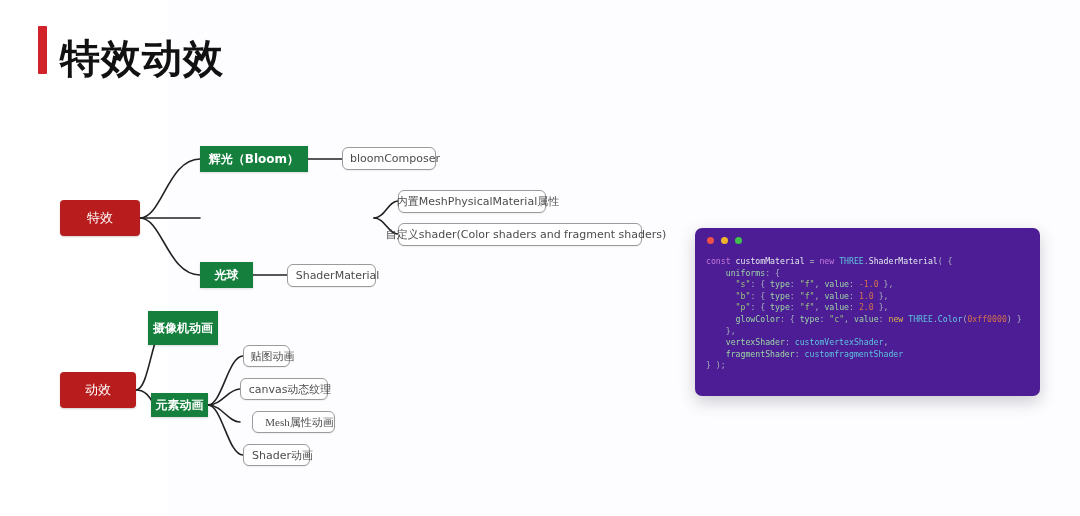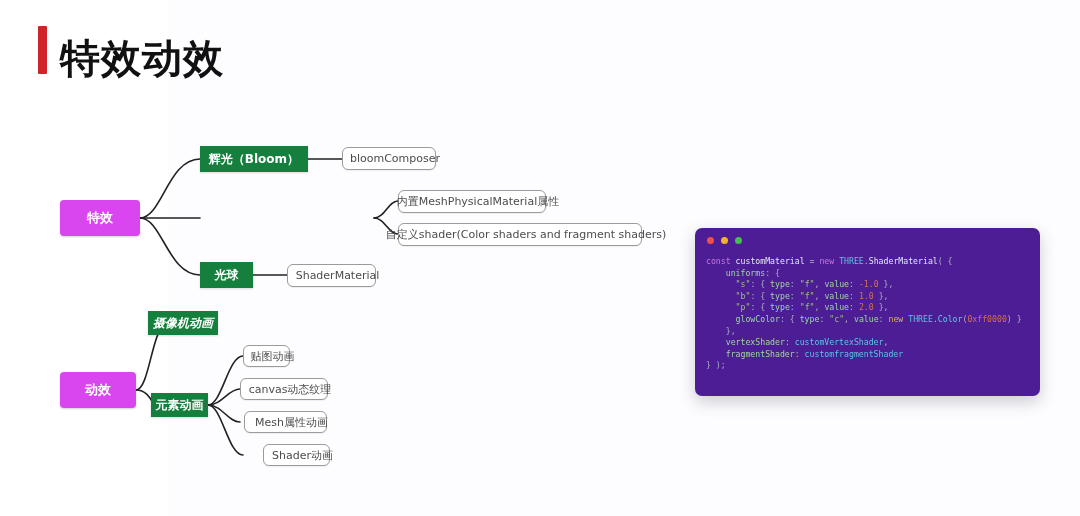--- a/index.html
+++ b/index.html
@@ -39,23 +39,23 @@
   .mm-svg{position:absolute;left:0;top:0;width:700px;height:516px;}
 
   .node{
     position:absolute;
     box-sizing:border-box;
     display:flex;align-items:center;justify-content:center;
     white-space:nowrap;
     font-family:"DejaVu Sans","Liberation Sans",sans-serif;
   }
   .node-root{
-    background:#d946ef;
+    background:#b91c1c;
     color:#ffffff;
-    font-size:13px;font-weight:bold;
+    font-size:13px;font-weight:normal;
     border-radius:4px;
     box-shadow:0 1px 2px rgba(0,0,0,.18);
   }
   .node-green{
     background:#15803d;
     color:#ffffff;
     font-size:12px;font-weight:bold;
     border-radius:0;
     box-shadow:0 1px 2px rgba(0,0,0,.15);
   }
@@ -141,27 +141,27 @@
     <div class="node node-green" style="left:200px;top:146px;width:108px;height:26px;">辉光（Bloom）</div>
     <div class="node node-green" style="left:200px;top:262px;width:53px;height:26px;">光球</div>
 
     <div class="node node-leaf" style="left:342px;top:147px;width:94px;height:23px;">bloomComposer</div>
     <div class="node node-leaf" style="left:398px;top:190px;width:148px;height:23px;">内置MeshPhysicalMaterial属性</div>
     <div class="node node-leaf" style="left:398px;top:223px;width:244px;height:23px;">自定义shader(Color shaders and fragment shaders)</div>
     <div class="node node-leaf" style="left:287px;top:264px;width:89px;height:23px;">ShaderMaterial</div>
 
     <div class="node node-root" style="left:60px;top:372px;width:76px;height:36px;">动效</div>
 
-    <div class="node node-green" style="left:148px;top:311px;width:70px;height:24px;font-style:italic;">摄像机动画</div>
+    <div class="node node-green" style="left:148px;top:311px;width:70px;height:34px;">摄像机动画</div>
     <div class="node node-green" style="left:151px;top:393px;width:57px;height:24px;">元素动画</div>
 
     <div class="node node-leaf" style="left:243px;top:345px;width:47px;height:22px;">贴图动画</div>
     <div class="node node-leaf" style="left:240px;top:378px;width:88px;height:22px;">canvas动态纹理</div>
-    <div class="node node-leaf" style="left:244px;top:411px;width:83px;height:22px;">Mesh属性动画</div>
-    <div class="node node-leaf" style="left:243px;top:444px;width:67px;height:22px;margin-left:20px;">Shader动画</div>
+    <div class="node node-leaf" style="left:252px;top:411px;width:83px;height:22px;font-family:Liberation Serif, serif;">Mesh属性动画</div>
+    <div class="node node-leaf" style="left:243px;top:444px;width:67px;height:22px;">Shader动画</div>
   </div>
 
   <div class="code-card">
     <div class="dots">
       <div class="dot r"></div>
       <div class="dot y"></div>
       <div class="dot g"></div>
     </div>
     <div class="code-body"><span class="k-kw">const</span> <span class="k-id">customMaterial</span> <span class="k-punc">=</span> <span class="k-kw">new</span> <span class="k-cls">THREE</span><span class="k-punc">.</span><span class="k-id">ShaderMaterial</span><span class="k-punc">( {</span>
     <span class="k-prop">uniforms</span><span class="k-punc">: {</span>

